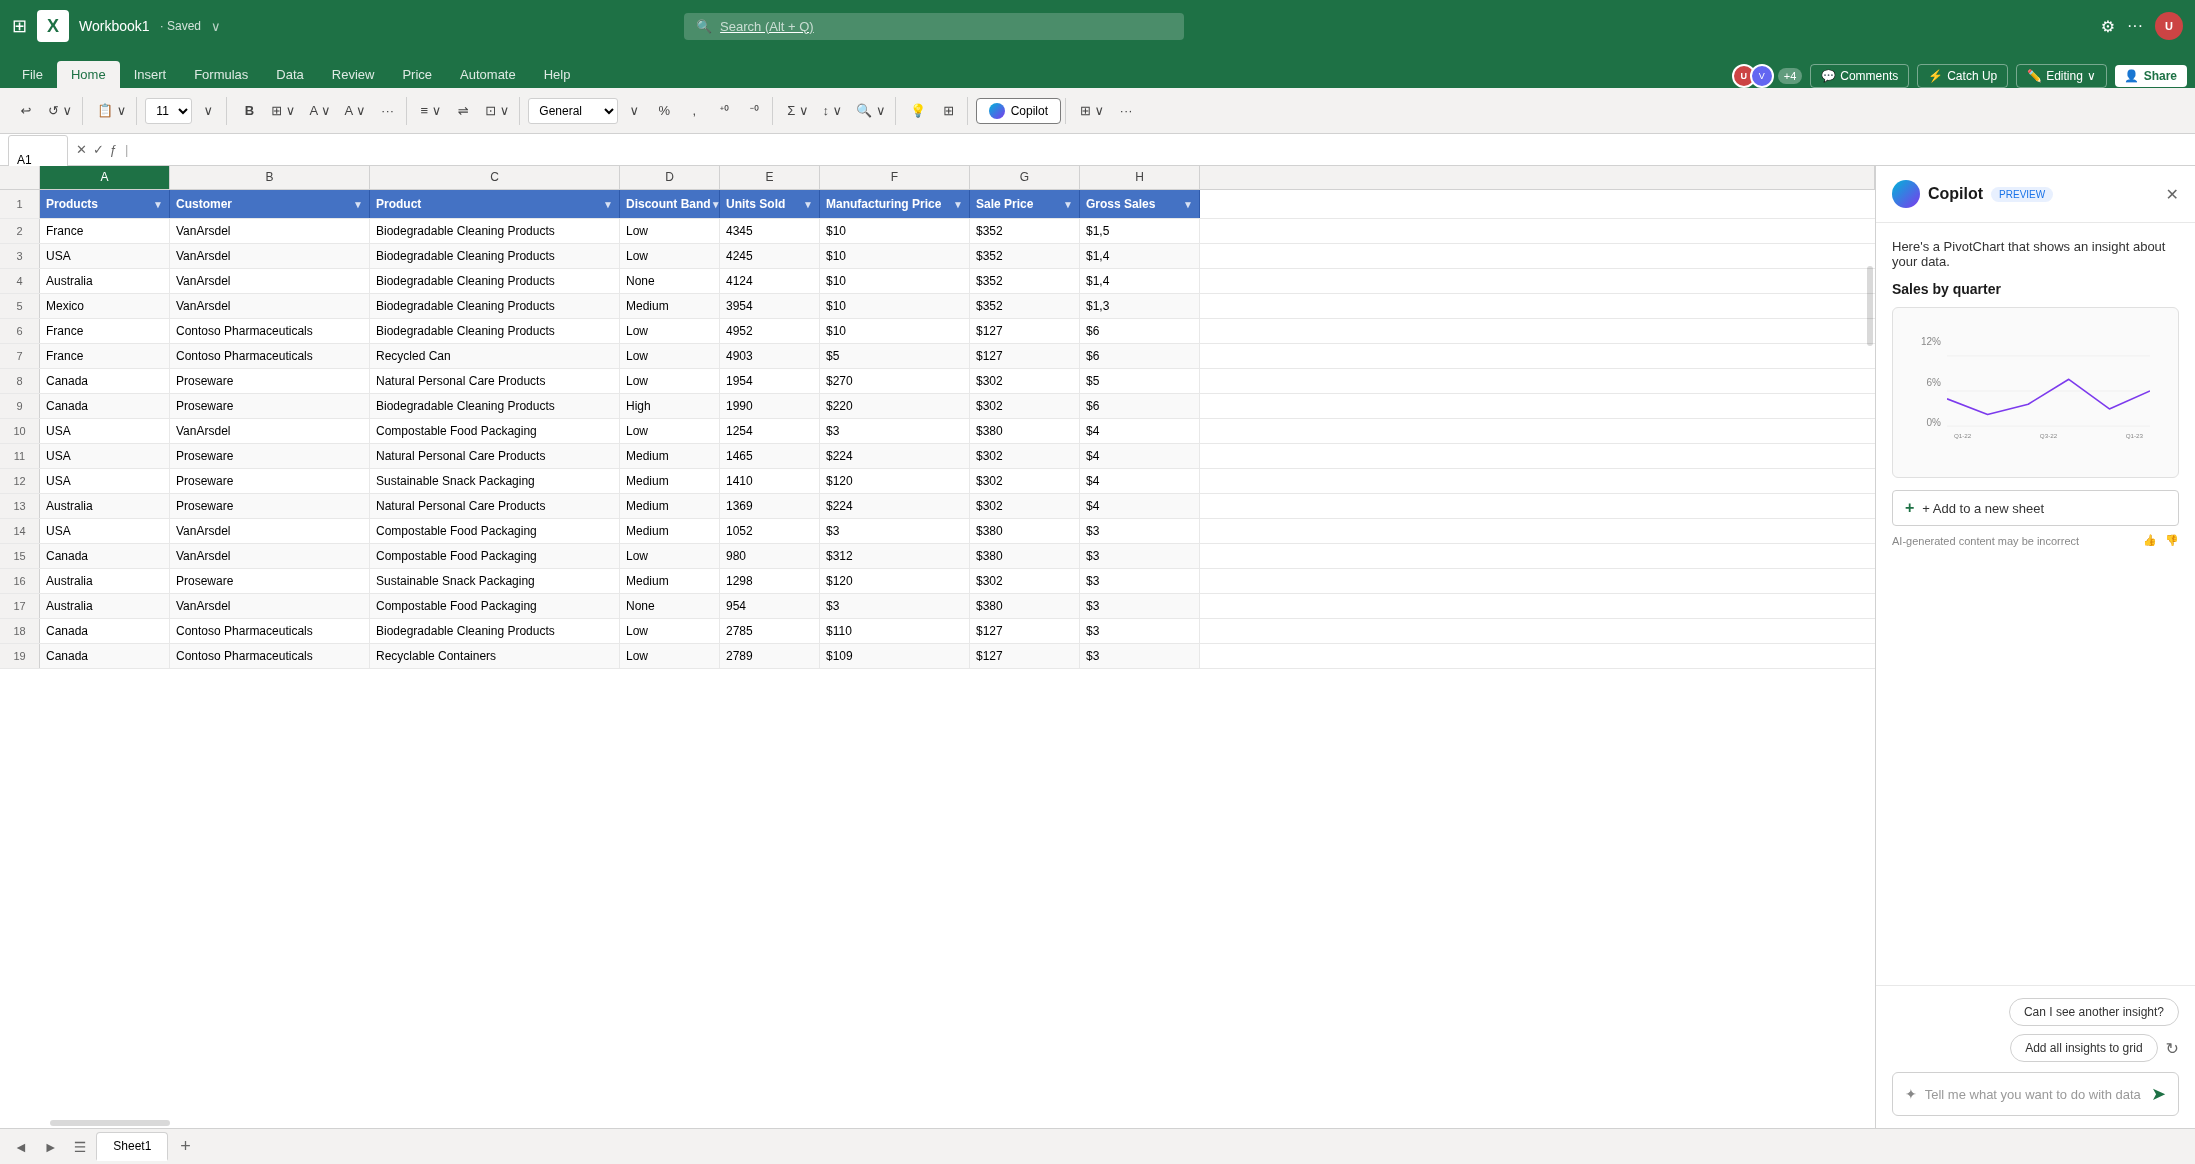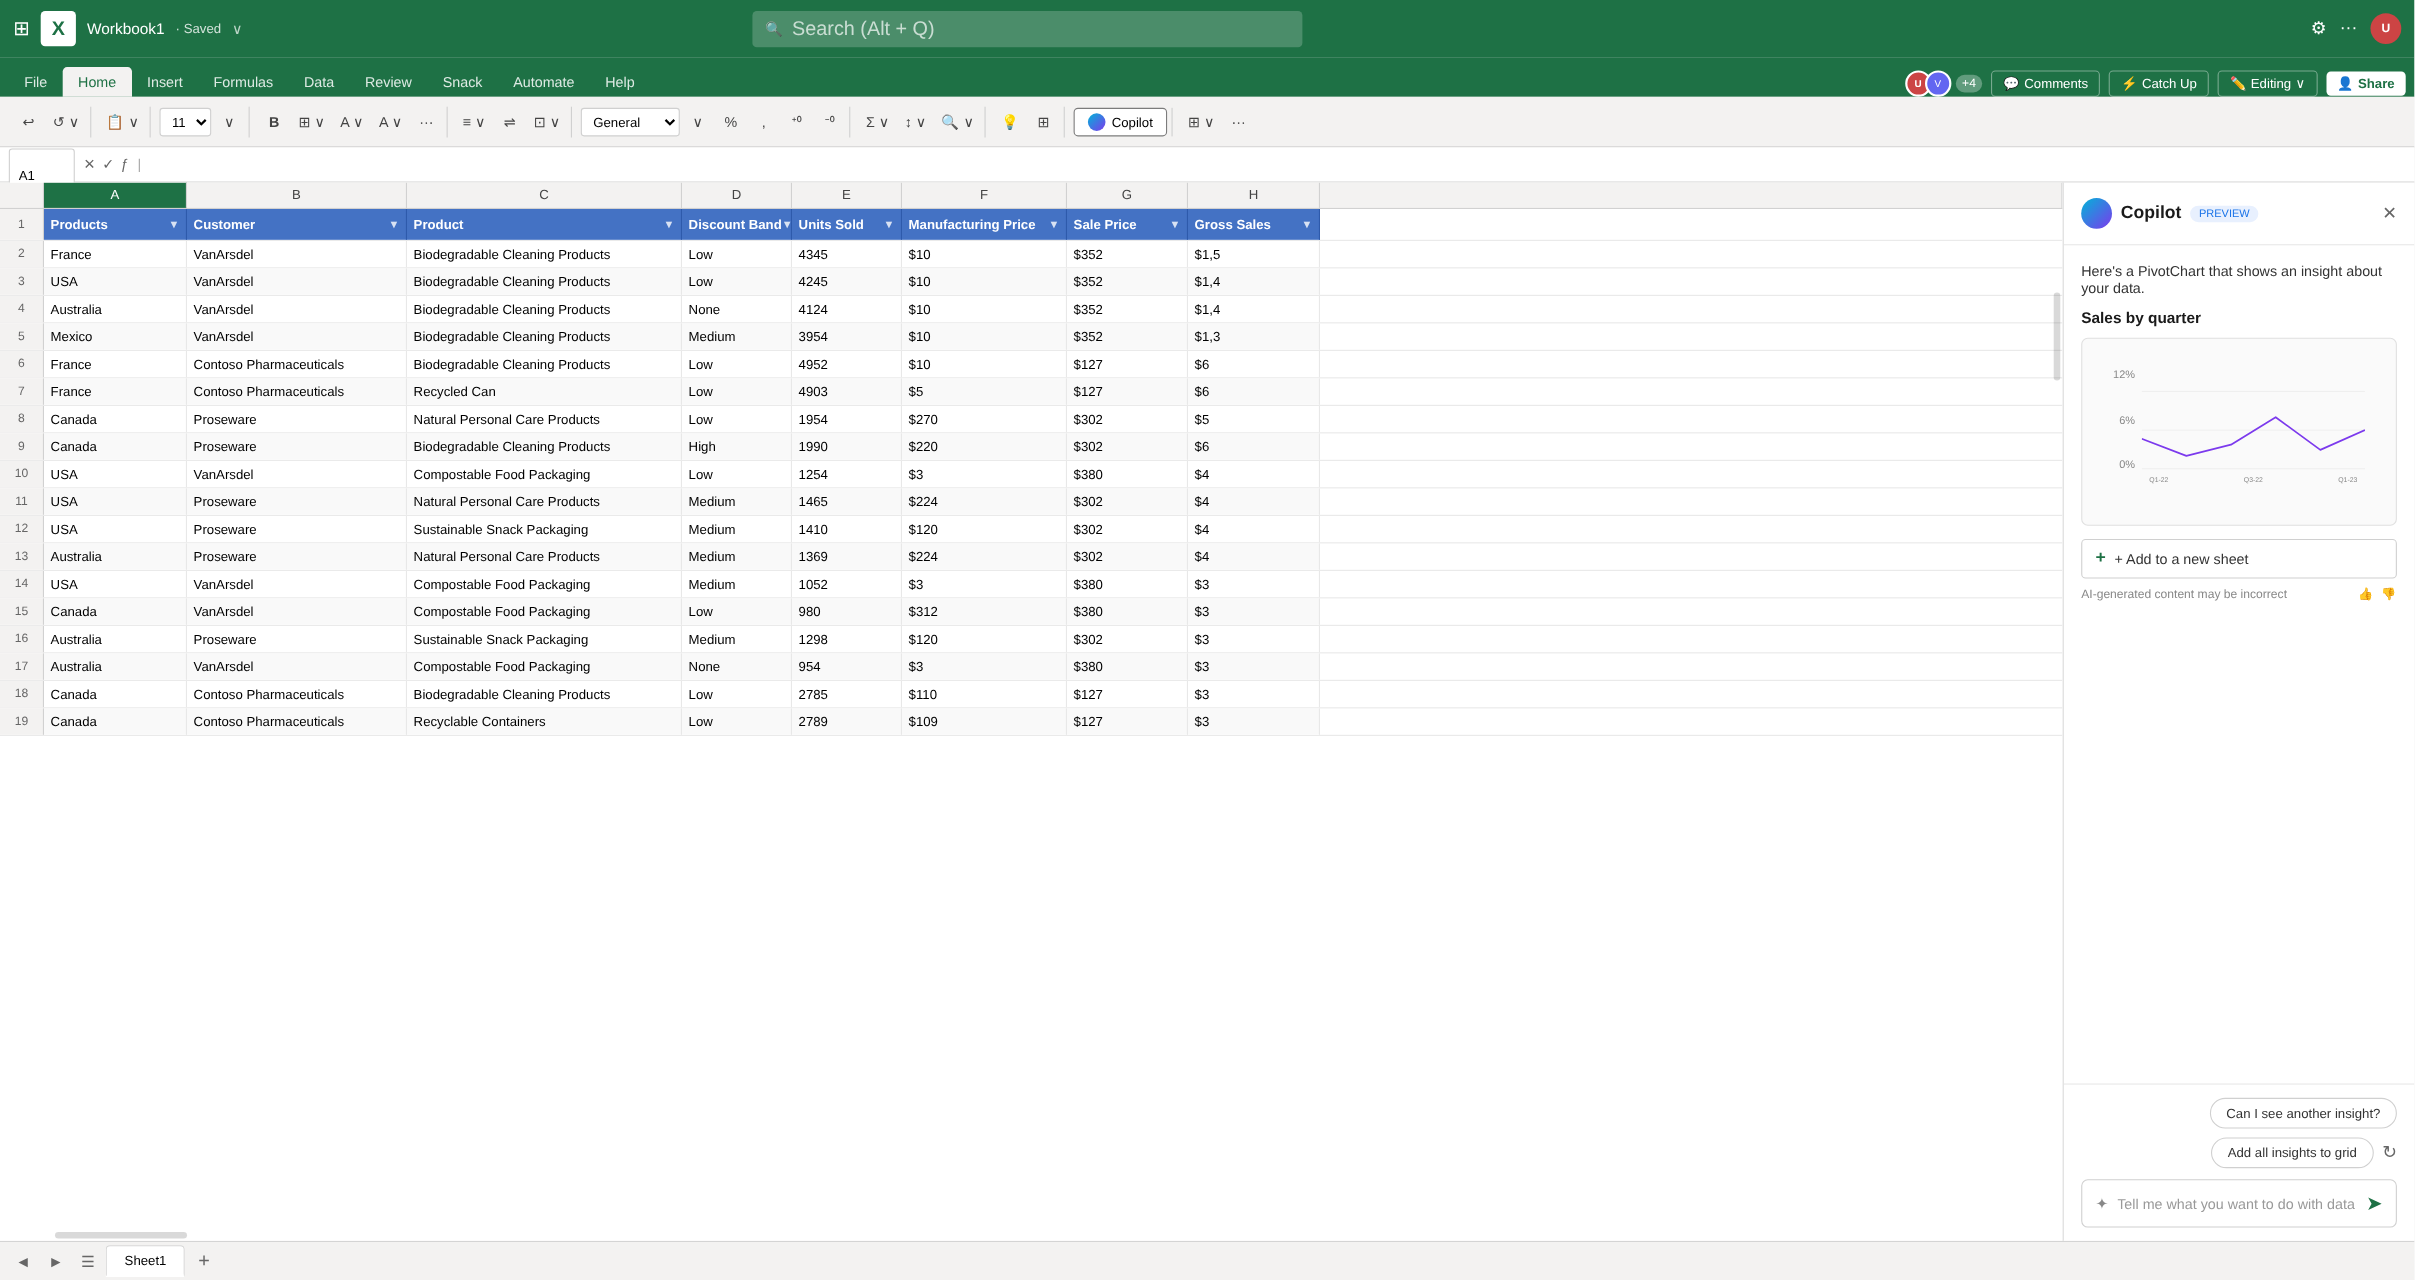--- a/index.html
+++ b/index.html
@@ -12,21 +12,21 @@
     }
     .title-bar .app-icon { width: 32px; height: 32px; background: #fff; border-radius: 4px; display: flex; align-items: center; justify-content: center; }
     .title-bar .app-icon span { color: #1e7145; font-weight: bold; font-size: 18px; }
     .title-bar .workbook-title { color: white; font-size: 14px; font-weight: 500; }
     .title-bar .saved-badge { color: rgba(255,255,255,0.8); font-size: 12px; }
     .search-bar {
       flex: 1; max-width: 500px; margin: 0 auto;
       background: rgba(255,255,255,0.2); border-radius: 4px;
       display: flex; align-items: center; padding: 6px 12px; gap: 8px;
     }
-    .search-bar input { background: transparent; border: none; outline: none; color: white; font-size: 18px; width: 100%; }
+    .search-bar input { background: transparent; border: none; outline: none; color: white; font-size: 13px; width: 100%; text-decoration: underline; }
     .search-bar input::placeholder { color: rgba(255,255,255,0.7); }
     .title-bar-right { display: flex; align-items: center; gap: 12px; margin-left: auto; }
     .title-bar-right .icon-btn { color: white; cursor: pointer; font-size: 16px; }
     .avatar { width: 28px; height: 28px; border-radius: 50%; background: #c44; display: flex; align-items: center; justify-content: center; color: white; font-size: 11px; font-weight: bold; }
 
     
     .ribbon-tabs {
       background: #1e7145; display: flex; align-items: flex-end;
       padding: 0 8px; height: 36px;
     }
@@ -223,21 +223,21 @@
   </div>
 </div>
 
 <div class="ribbon-tabs">
   <div class="ribbon-tab">File</div>
   <div class="ribbon-tab active">Home</div>
   <div class="ribbon-tab">Insert</div>
   <div class="ribbon-tab">Formulas</div>
   <div class="ribbon-tab">Data</div>
   <div class="ribbon-tab">Review</div>
-  <div class="ribbon-tab">Snack</div>
+  <div class="ribbon-tab">Price</div>
   <div class="ribbon-tab">Automate</div>
   <div class="ribbon-tab">Help</div>
 
   <div class="ribbon-right">
     <div class="ribbon-user-group">
       <div class="av av1">U</div>
       <div class="av av2">V</div>
       <span class="plus-badge">+4</span>
     </div>
     <div class="comments-btn">

